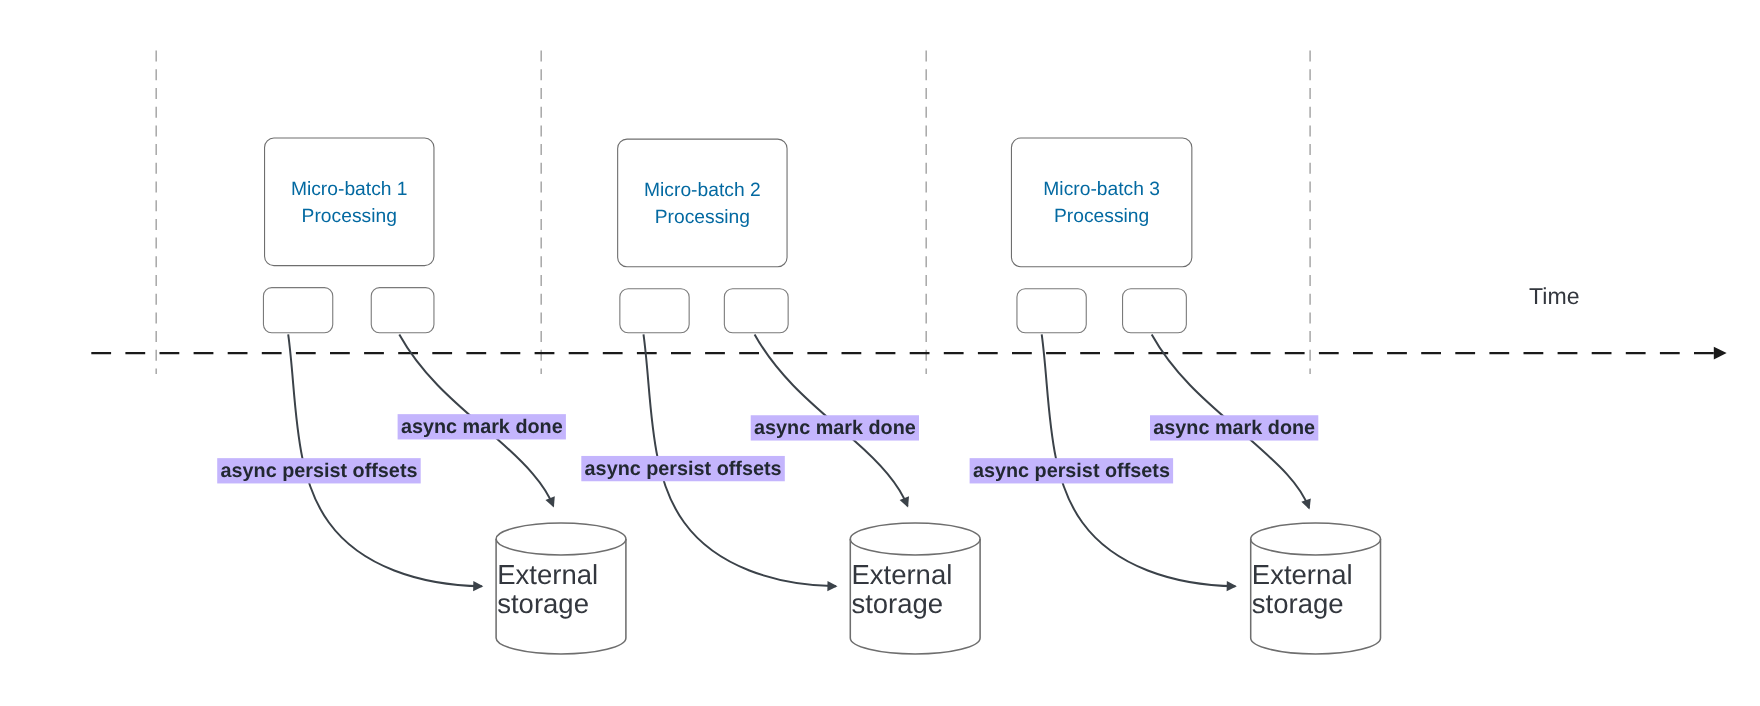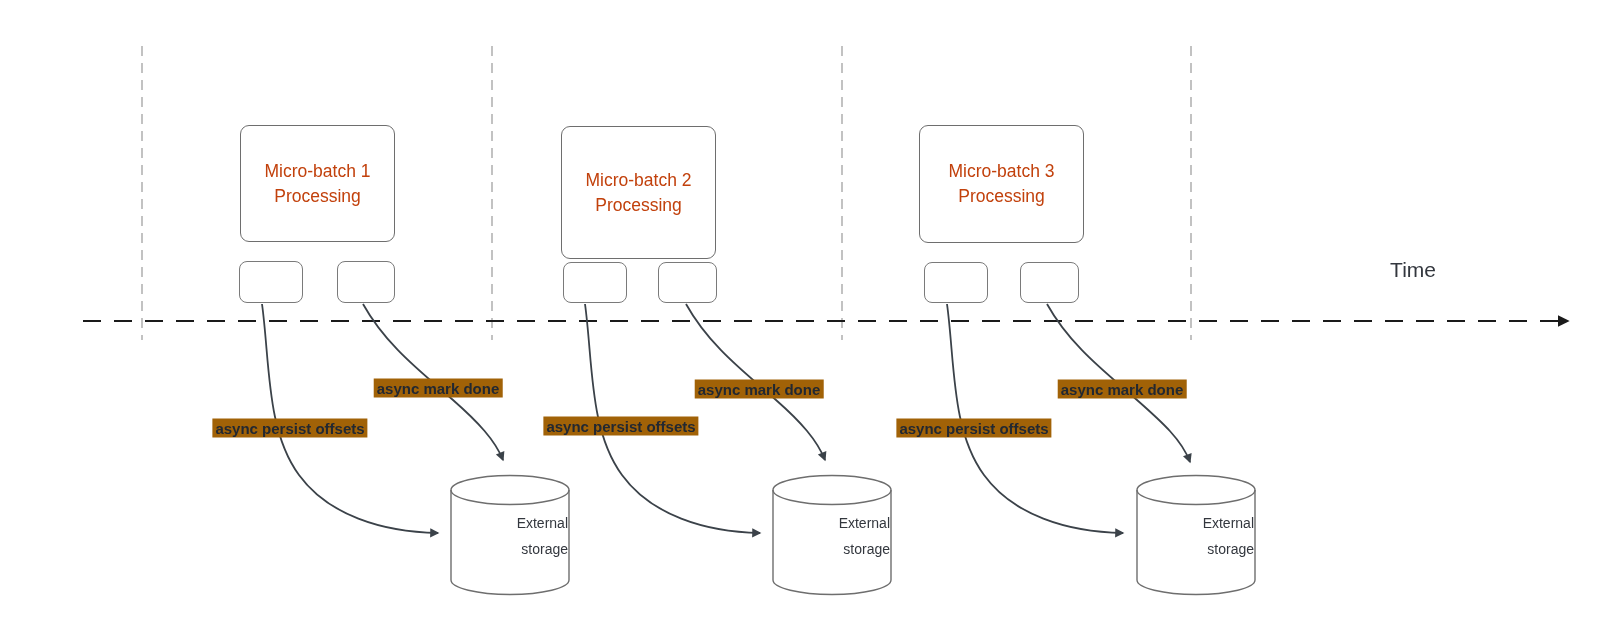--- a/index.html
+++ b/index.html
@@ -27,49 +27,49 @@
     box-sizing: border-box;
     border: 1.5px solid #6e6e6e;
     border-radius: 9px;
     background: #ffffff;
     display: flex;
     align-items: center;
     justify-content: center;
     text-align: center;
     font-size: 17.5px;
     line-height: 25px;
-    color: #c2410c;
+    color: #0369a1;
     white-space: pre-line;
   }
   
   .mini-box {
     position: absolute;
     box-sizing: border-box;
     border: 1.4px solid #7a7a7a;
     border-radius: 8px;
     background: #ffffff;
   }
   
   .edge-label {
     position: absolute;
     transform: translate(-50%, -50%);
-    background: #a16207;
+    background: #c4b5fd;
     padding: 1px 3px;
-    font-size: 15px;
+    font-size: 18px;
     font-weight: 700;
     color: #222831;
     white-space: nowrap;
   }
   
   .storage-label {
     position: absolute;
     width: 116px;
     transform: translateX(-50%);
-    text-align: right;
-    font-size: 14px;
+    text-align: left;
+    font-size: 25px;
     line-height: 26px;
     color: #33373e;
     white-space: pre-line;
   }
   .time-label {
     position: absolute;
     left: 1340px;
     top: 258px;
     width: 96px;
     text-align: right;
@@ -124,21 +124,21 @@
       </g>
       <g>
         <path d="M1137,490 a59,14.5 0 0,1 118,0 v90 a59,14.5 0 0,1 -118,0 z"></path>
         <path d="M1137,490 a59,14.5 0 0,0 118,0" fill="none"></path>
       </g>
     </g>
   </svg>
 
   <div class="proc-box" style="left:240px; top:125px; width:155px; height:117px;">Micro-batch 1
 Processing</div>
-  <div class="proc-box" style="left:561px; top:126px; width:155px; height:133px;">Micro-batch 2
+  <div class="proc-box" style="left:561px; top:126px; width:155px; height:117px;">Micro-batch 2
 Processing</div>
   <div class="proc-box" style="left:919px; top:125px; width:165px; height:118px;">Micro-batch 3
 Processing</div>
 
   <div class="mini-box" style="left:239px; top:261px; width:64px; height:42px;"></div>
   <div class="mini-box" style="left:337px; top:261px; width:58px; height:42px;"></div>
   <div class="mini-box" style="left:563px; top:262px; width:64px; height:41px;"></div>
   <div class="mini-box" style="left:658px; top:262px; width:59px; height:41px;"></div>
   <div class="mini-box" style="left:924px; top:262px; width:64px; height:41px;"></div>
   <div class="mini-box" style="left:1020px; top:262px; width:59px; height:41px;"></div>

